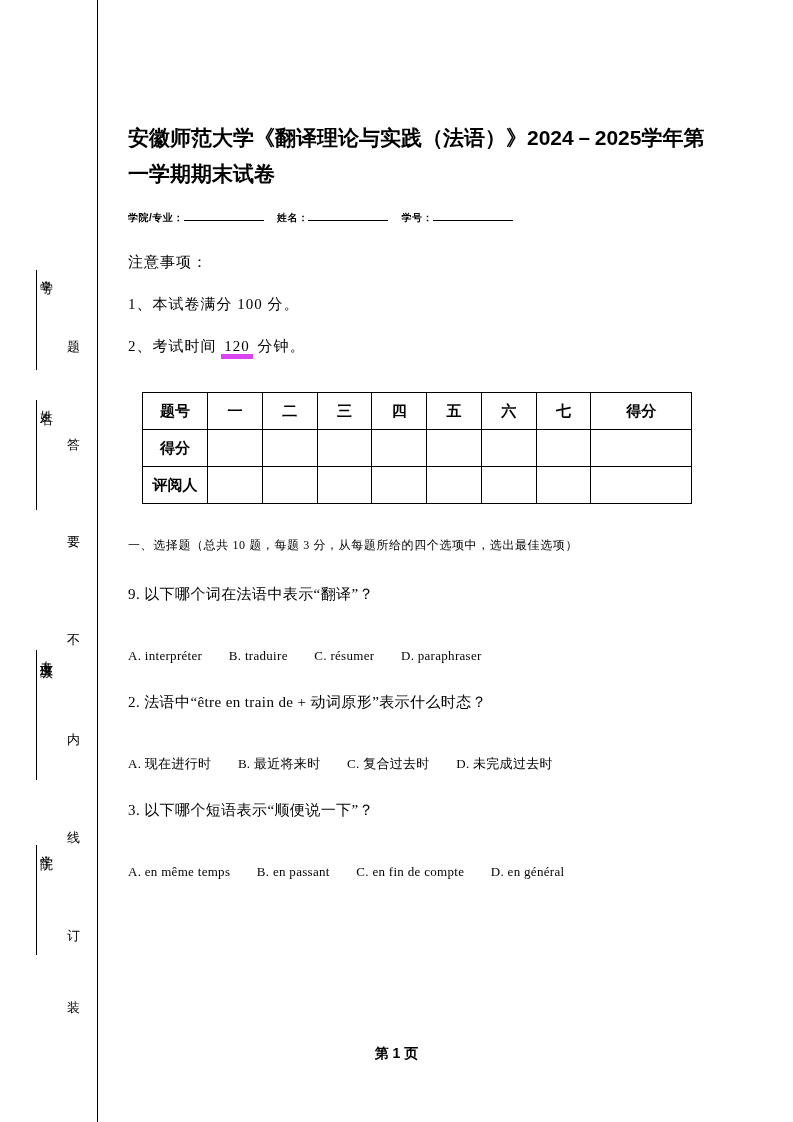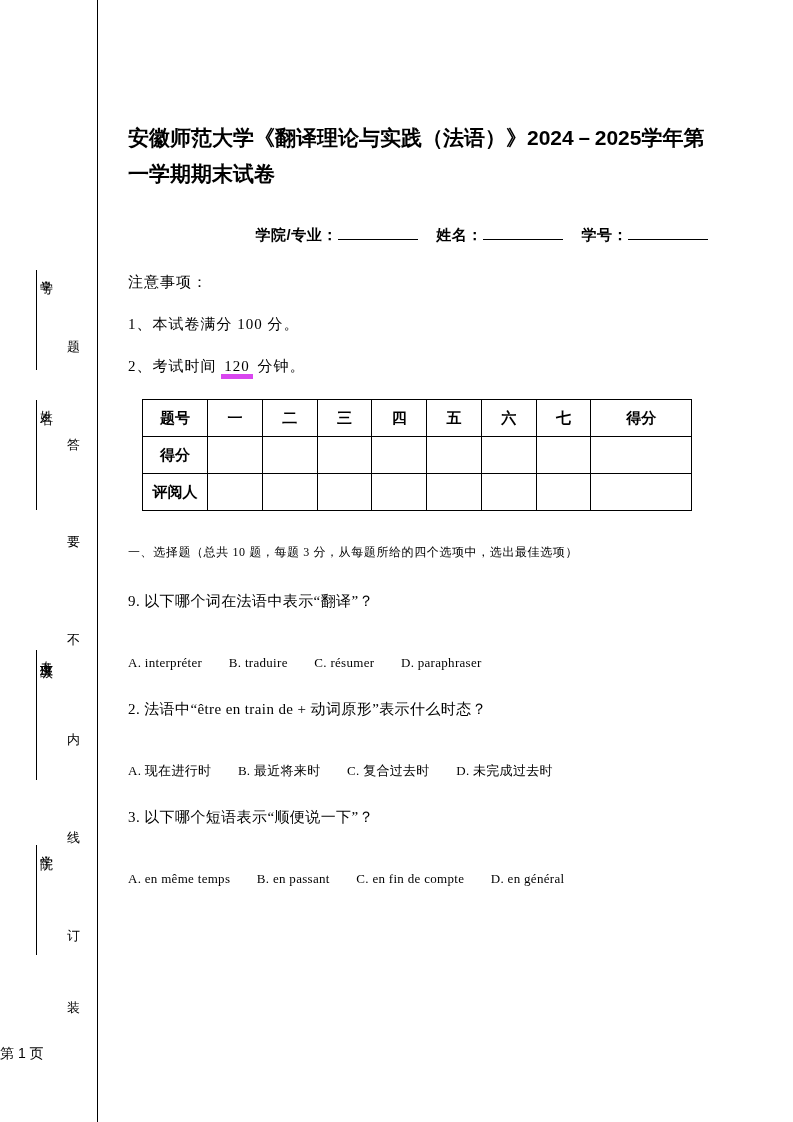--- a/index.html
+++ b/index.html
@@ -62,25 +62,25 @@
   .title {
     font-family: "Liberation Sans", sans-serif;
     font-weight: bold;
     font-size: 21px;
     line-height: 36px;
     margin-top: 120px;
     letter-spacing: 0px;
   }
 
   .info-line {
-    margin-top: 34px;
-    font-size: 15px;
+    margin-top: 19px;
+    font-size: 10px;
     font-weight: bold;
     font-family: "Liberation Sans", sans-serif;
-    text-align: right;
+    text-align: left;
     letter-spacing: 0.5px;
   }
   .blank-u {
     display: inline-block;
     border-bottom: 1px solid #000;
     width: 80px;
   }
 
   .notice {
     margin-top: 28px;
@@ -91,21 +91,21 @@
     margin-top: 23px;
     font-size: 15px;
     letter-spacing: 1px;
   }
   .uline {
     border-bottom: 5px solid #d946ef;
     padding: 0 3px;
   }
 
   table.score-table {
-    margin-top: 23px;
+    margin-top: 36px;
     margin-left: 14px;
     border-collapse: collapse;
     width: 550px;
     font-size: 15px;
     font-family: Liberation Serif, serif;
     font-weight: bold;
   }
   table.score-table td {
     border: 1px solid #000;
     height: 34px;
@@ -133,23 +133,23 @@
     font-size: 13px;
     line-height: 24px;
     letter-spacing: 0.3px;
   }
 
   .footer {
     position: absolute;
     left: 0;
     top: 1045px;
     width: 793px;
-    text-align: left;
+    text-align: center;
     font-size: 14px;
-    font-weight: normal;
+    font-weight: bold;
     font-family: "Liberation Sans", sans-serif;
   }
 </style>
 </head>
 <body>
 
 <div class="binding-line"></div>
 
 <div class="vcol vcol-inner" style="top:330px;">题</div>
 <div class="vcol vcol-inner" style="top:428px;">答</div>

